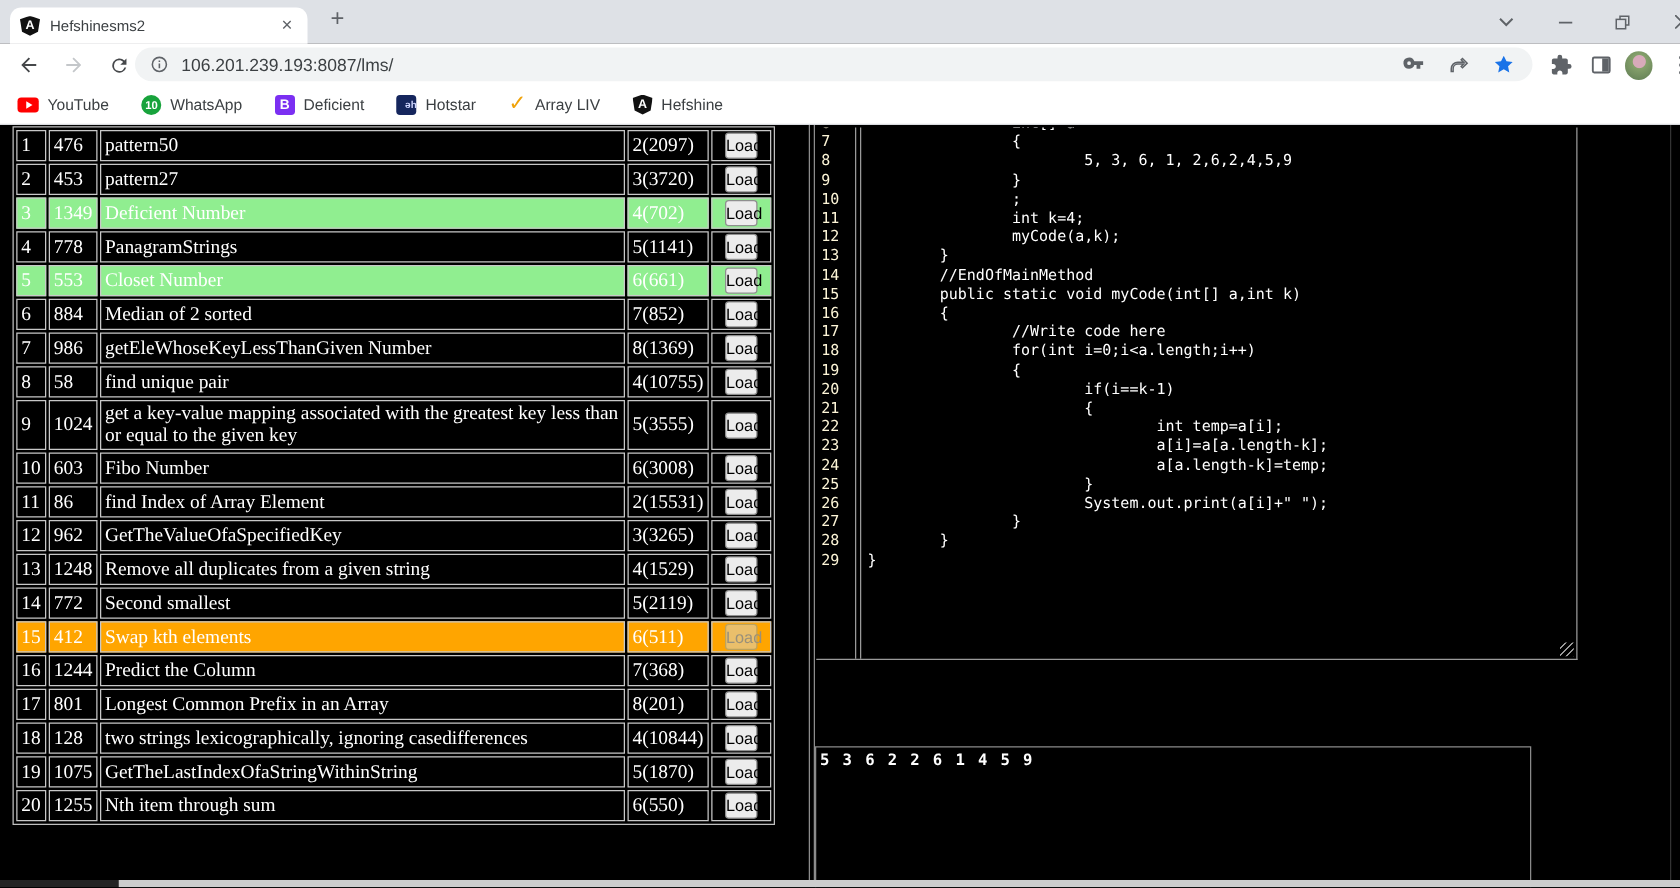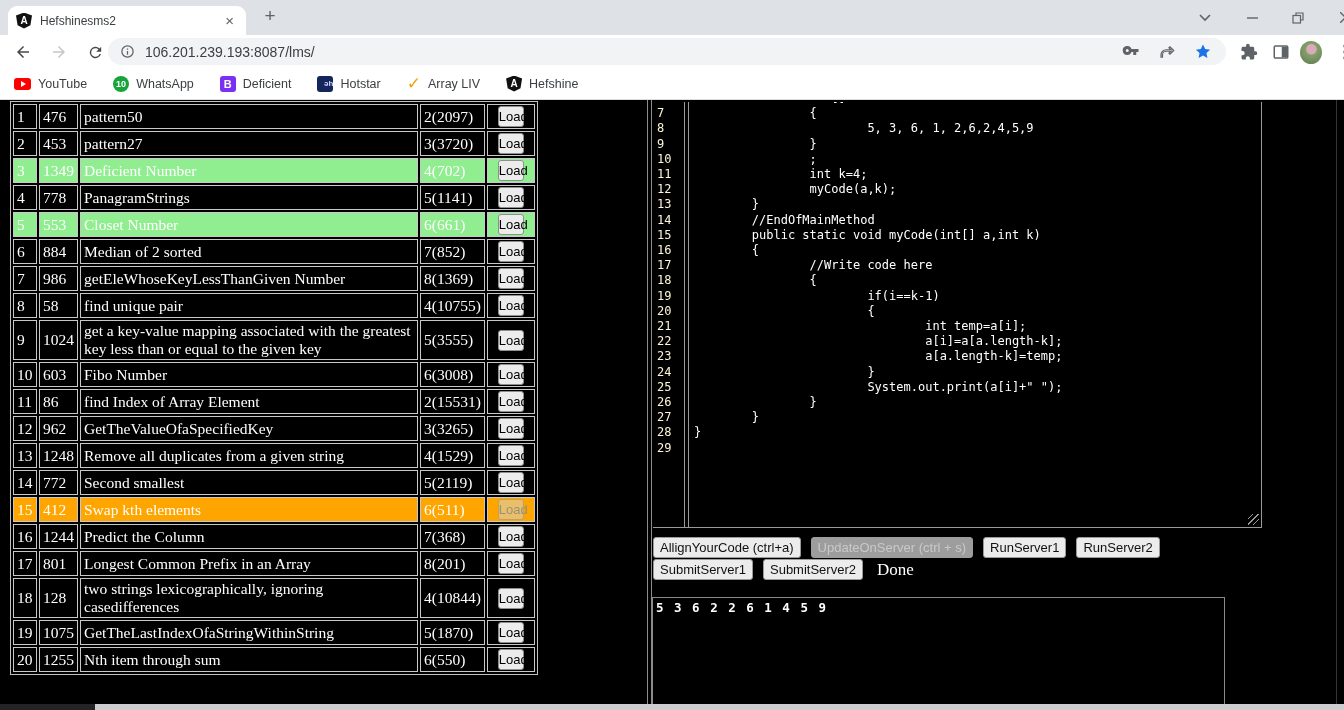--- a/index.html
+++ b/index.html
@@ -46,21 +46,21 @@
   
   .content { position:absolute; left:0; top:100px; width:1344px; height:610px; background:#000; overflow:hidden; }
 
   
   table.problems { position:absolute; left:10px; top:1px; border-collapse:separate; border-spacing:2px;
                    border:1px solid #c0c0c0; color:#fff;
                    font:15.5px/18px "Liberation Serif", serif; }
   table.problems td { border:1px solid #c8c8c8; padding:1px 3px; height:21px; vertical-align:middle; }
   td.cell-sno  { width:24px; }
   td.cell-id   { width:36px; }
-  td.cell-title{ width:338px; }
+  td.cell-title{ width:420px; }
   td.cell-stat { width:60px; white-space:nowrap; }
   td.cell-load { width:48px; text-align:center; }
   tr.green td  { background:var(--row-green); }
   tr.orange td { background:var(--row-orange); }
   .load-btn { width:26px; height:21px; background:#ececec; border:1px solid #8f8f8f; border-radius:3px;
               font:13px "Liberation Sans",sans-serif; color:#000; }
   .load-btn.disabled { background:#eabf6b; border-color:#bda35d; color:#99907a; }
 
   
   .divider { position:absolute; left:647px; top:0; width:5px; height:604px;
@@ -408,43 +408,35 @@
           <div class="cl">			5, 3, 6, 1, 2,6,2,4,5,9</div>
           <div class="cl">		}</div>
           <div class="cl">		;</div>
           <div class="cl">		int k=4;</div>
           <div class="cl">		myCode(a,k);</div>
           <div class="cl">	}</div>
           <div class="cl">	//EndOfMainMethod</div>
           <div class="cl">	public static void myCode(int[] a,int k)</div>
           <div class="cl">	{</div>
           <div class="cl">		//Write code here</div>
+          <div class="cl">		for(int i=0;i&lt;a.length;i++)</div>
           <div class="cl">		{</div>
           <div class="cl">			if(i==k-1)</div>
           <div class="cl">			{</div>
           <div class="cl">				int temp=a[i];</div>
           <div class="cl">				a[i]=a[a.length-k];</div>
           <div class="cl">				a[a.length-k]=temp;</div>
           <div class="cl">			}</div>
           <div class="cl">			System.out.print(a[i]+" ");</div>
           <div class="cl">		}</div>
           <div class="cl">	}</div>
           <div class="cl">}</div>
         </div>
     </div>
 
-    <div class="actions">
-      <button class="act-btn">AllignYourCode (ctrl+a)</button>
-      <button class="act-btn disabled" disabled="">UpdateOnServer (ctrl + s)</button>
-      <button class="act-btn">RunServer1</button>
-      <button class="act-btn">RunServer2</button>
-      <button class="act-btn">SubmitServer1</button>
-      <button class="act-btn">SubmitServer2</button>
-      <span class="done">Done</span>
-    </div>
 
     <div class="out-label">OutPut</div>
     <div class="out-box">
       <span>5 3 6 2 2 6 1 4 5 9</span>
     </div>
 
     <div class="vscroll-line"></div>
     <div class="hscroll">
       <div class="thumb"></div>
     </div>

